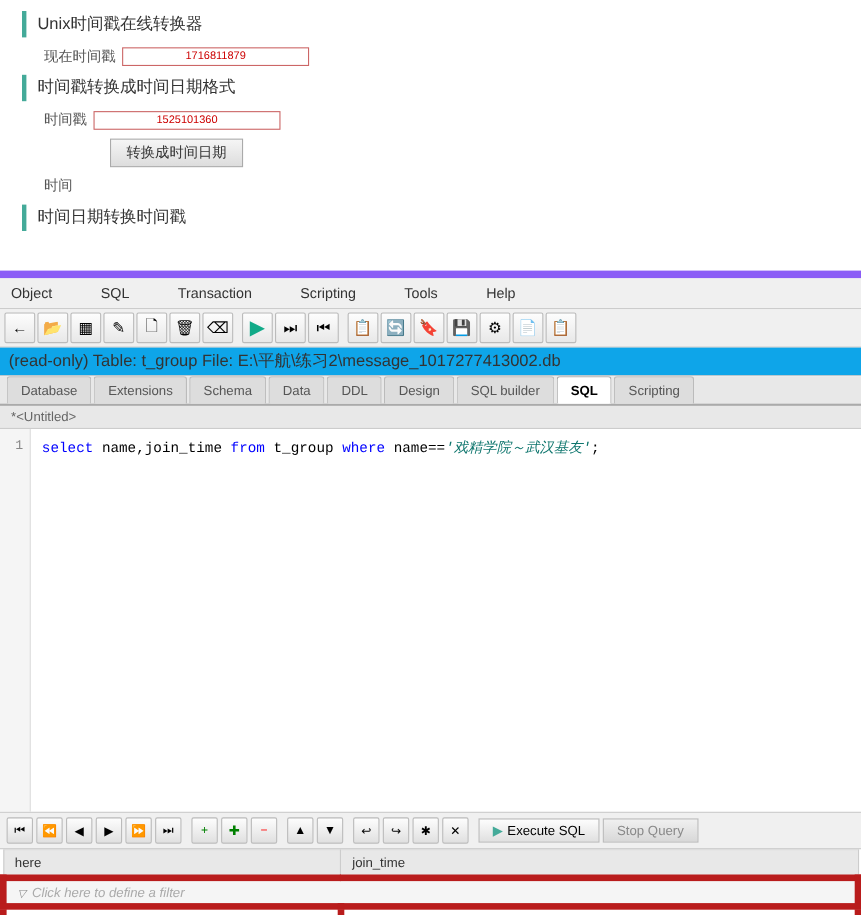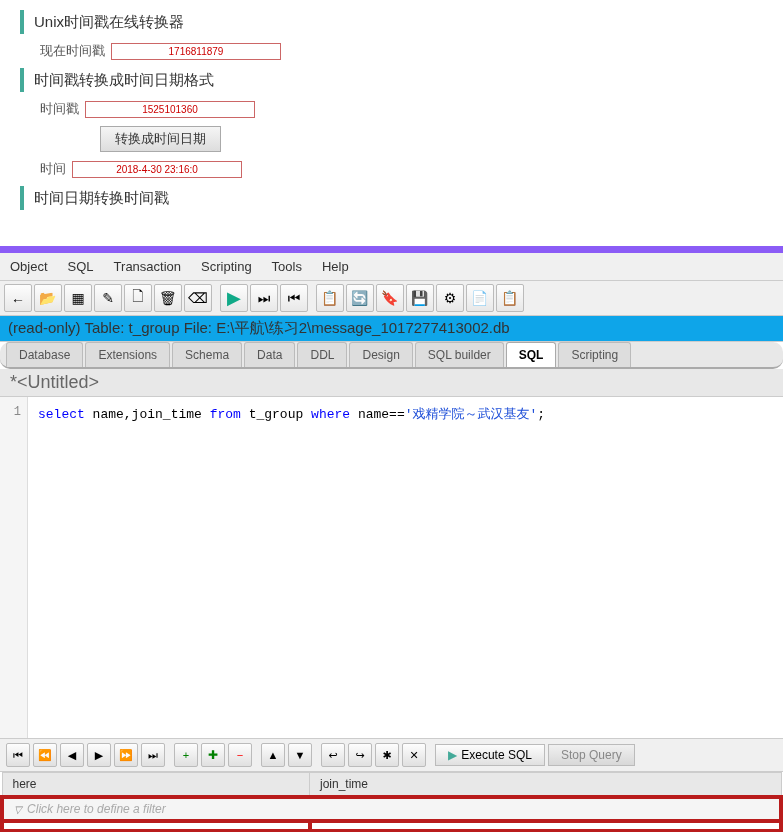--- a/index.html
+++ b/index.html
@@ -48,20 +48,21 @@
       color: #333;
     }
 
     
     .menubar {
       background: #f0f0f0;
       border-bottom: 1px solid #ccc;
       padding: 3px 0;
       display: flex;
       align-items: flex-start;
+      gap: 24px;
     }
     .menubar-item {
       padding: 3px 10px;
       cursor: pointer;
       font-size: 13px;
       color: #333;
     }
 
     
     .toolbar {
@@ -100,21 +101,20 @@
       height: 430px;
     }
 
     
     .tabs-bar {
       display: flex;
       align-items: flex-end;
       background: #e8e8e8;
       border-bottom: 2px solid #aaa;
       padding: 0 6px;
-      border-radius: 10px;
     }
     .tab {
       padding: 5px 12px;
       font-size: 12px;
       cursor: pointer;
       border: 1px solid #bbb;
       border-bottom: none;
       background: #ddd;
       color: #555;
       margin-right: 2px;
@@ -124,21 +124,21 @@
       background: #fff;
       color: #000;
       border-color: #aaa;
       font-weight: bold;
     }
 
     
     .editor-header {
       background: #e8e8e8;
       padding: 3px 10px;
-      font-size: 18px;
+      font-size: 12px;
       color: #666;
       border-bottom: 1px solid #ccc;
     }
     .editor-area {
       display: flex;
       flex: 1;
       background: #fff;
       font-family: 'Courier New', monospace;
       font-size: 13px;
       overflow: auto;
@@ -154,21 +154,21 @@
       user-select: none;
       font-size: 12px;
     }
     .code-content {
       padding: 8px 10px;
       flex: 1;
       white-space: pre;
       color: #000;
     }
     .kw { color: #00f; font-weight: normal; }
-    .str { color: #1d4ed8; }
+    .str { color: #0f766e; font-style: italic; }
 
     
     .bottom-toolbar {
       background: #f0f0f0;
       border-top: 1px solid #ccc;
       border-bottom: 1px solid #ccc;
       padding: 4px 6px;
       display: flex;
       align-items: center;
       gap: 3px;
@@ -211,21 +211,21 @@
     }
     .results-table th {
       background: #e8e8e8;
       border: 1px solid #ccc;
       padding: 4px 10px;
       text-align: left;
       font-weight: normal;
       color: #333;
     }
     .results-table td {
-      border: 4px solid #b91c1c;
+      border: 6px solid #b91c1c;
       padding: 3px 10px;
       color: #0066cc;
       font-size: 12px;
     }
     .filter-row td {
       background: #f5f5f5;
       color: #aaa;
       font-style: italic;
     }
     .results-area {
@@ -251,21 +251,20 @@
   <div class="section-title">时间戳转换成时间日期格式</div>
   <div class="field-row">
     <span class="field-label">时间戳</span>
     <input class="field-input" type="text" value="1525101360" style="">
   </div>
   <div class="field-row" style="padding-left:80px;">
     <button class="convert-btn">转换成时间日期</button>
   </div>
   <div class="field-row">
     <span class="field-label">时间</span>
-    <input class="field-input" type="text" readonly="" value="2018-4-30 23:16:0" style="">
   </div>
 
   <div class="section-title">时间日期转换时间戳</div>
 </div>
 
 <div class="menubar">
   <div class="menubar-item">Object</div>
   <div class="menubar-item">SQL</div>
   <div class="menubar-item">Transaction</div>
   <div class="menubar-item">Scripting</div>

